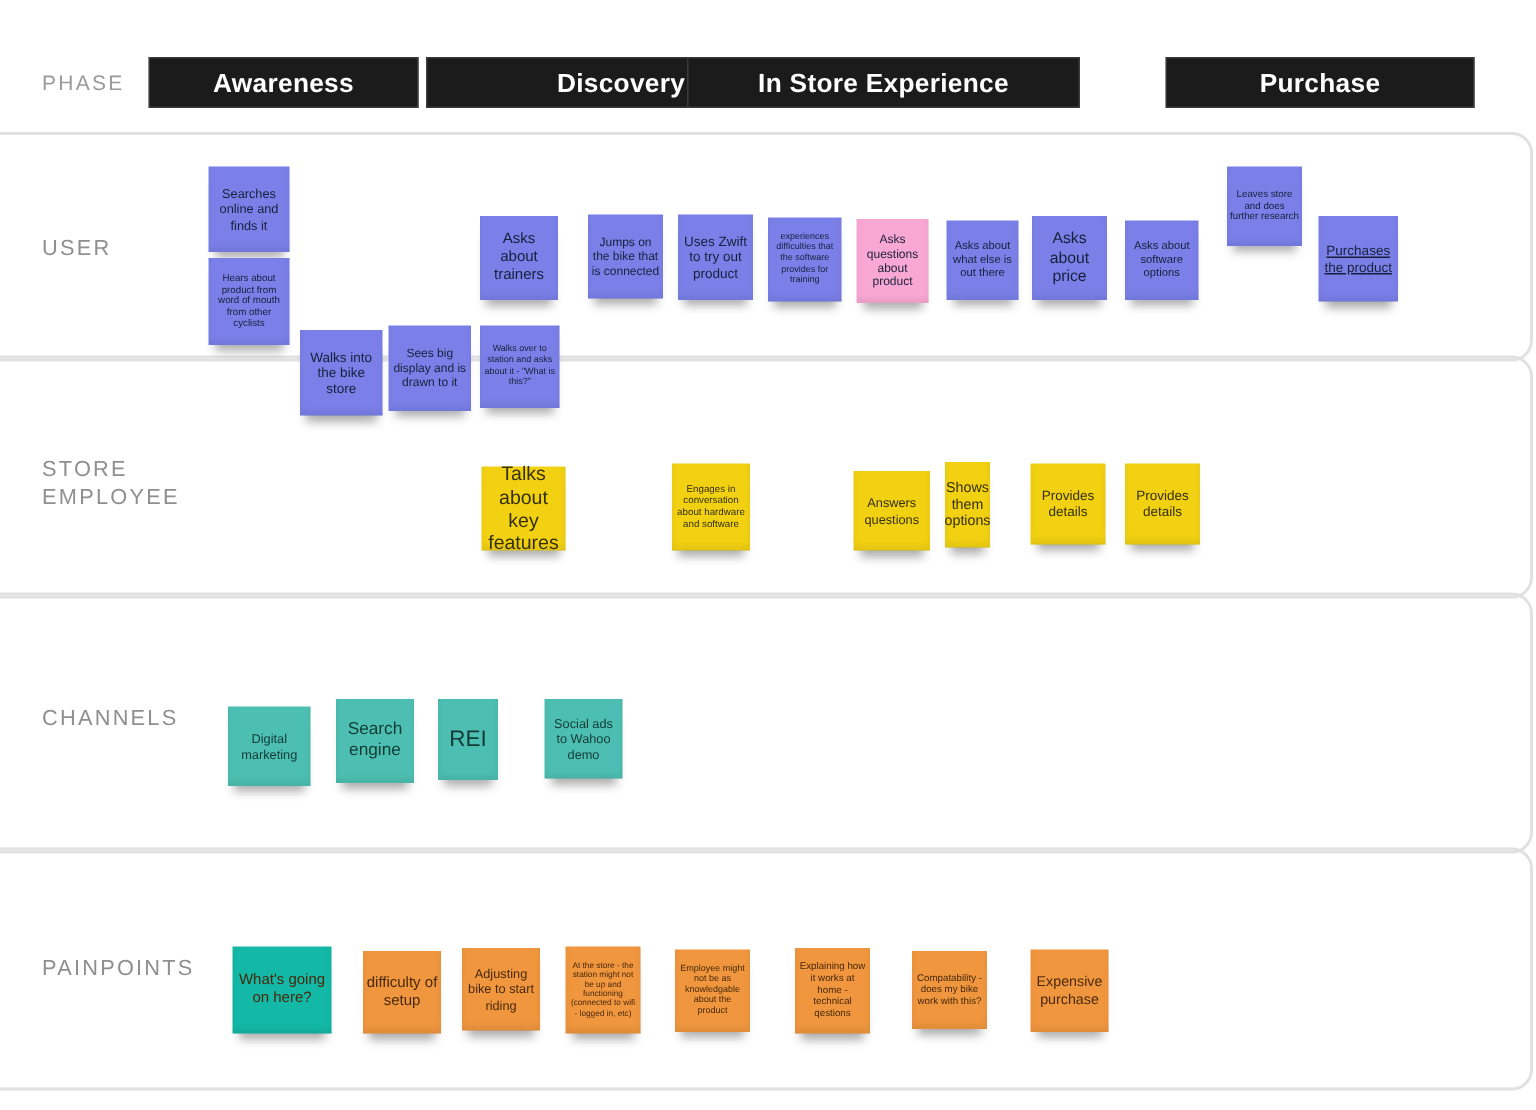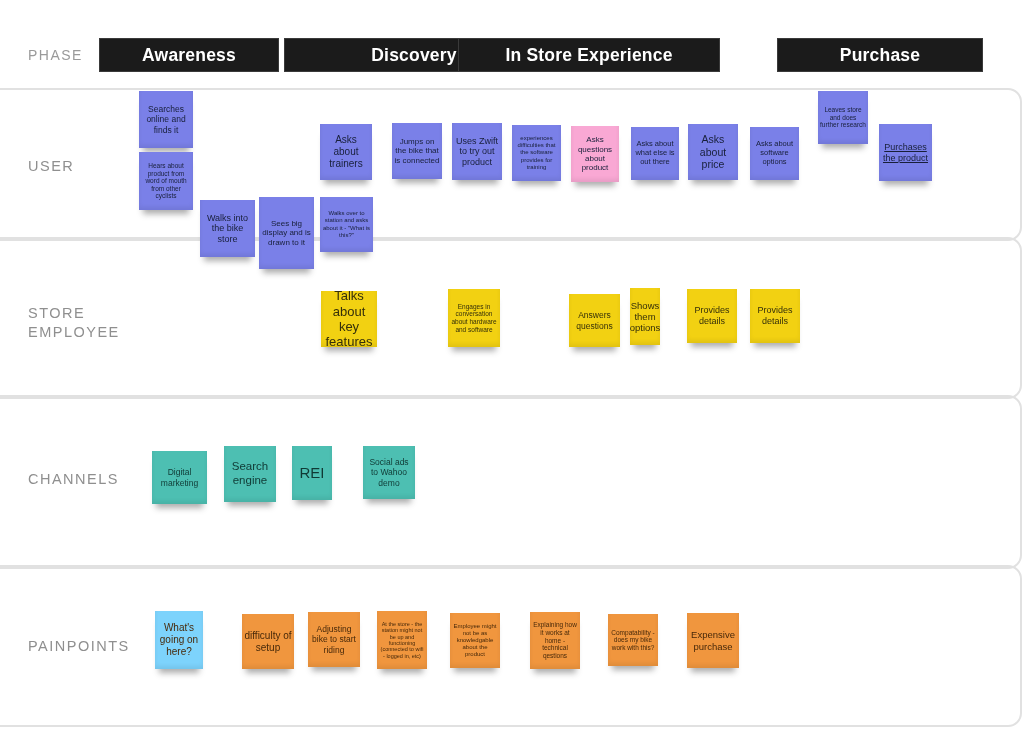--- a/index.html
+++ b/index.html
@@ -18,21 +18,21 @@
     border-radius:14px;box-sizing:border-box;background:transparent;}
 
   
   .row-label{position:absolute;left:28px;width:112px;font-size:14.5px;color:#8f8f8f;
     letter-spacing:1.5px;line-height:1.3;}
 
   
   .note{position:absolute;display:flex;align-items:center;justify-content:center;
     text-align:center;padding:2px;box-sizing:border-box;line-height:1.18;
     box-shadow:0 8px 6px -4px rgba(40,40,40,.38), inset 0 -3px 4px rgba(0,0,0,.07);
-    cursor:pointer;}
+    cursor:pointer;margin-top:20px;}
 </style>
 </head>
 <body>
 
 <div class="canvas">
   <span class="phase-label">PHASE</span>
   <div id="phase-columns">
       <div class="phase-bar" style="left: 99px; width: 180px; background: rgb(27, 27, 27); color: rgb(255, 255, 255);">Awareness</div>
       <div class="phase-bar" style="left: 284px; width: 164px; background: rgb(27, 27, 27); color: rgb(255, 255, 255); padding-left: 48px;">Discovery</div>
       <div class="phase-bar" style="left: 458px; width: 262px; background: rgb(27, 27, 27); color: rgb(255, 255, 255);">In Store Experience</div>
@@ -47,21 +47,21 @@
   <div id="row-labels">
       <div class="row-label" style="top: 157px;">USER</div>
       <div class="row-label" style="top: 304px;">STORE EMPLOYEE</div>
       <div class="row-label" style="top: 470px;">CHANNELS</div>
       <div class="row-label" style="top: 637px;">PAINPOINTS</div>
     </div>
   <div id="notes-layer">
       <div class="note" style="left: 139px; top: 91px; width: 54px; height: 57px; font-size: 8.5px; background: rgb(122, 128, 232); color: rgb(24, 31, 58);">Searches online and finds it</div>
       <div class="note" style="left: 139px; top: 152px; width: 54px; height: 58px; font-size: 6.5px; background: rgb(122, 128, 232); color: rgb(24, 31, 58);">Hears about product from word of mouth from other cyclists</div>
       <div class="note" style="left: 200px; top: 200px; width: 55px; height: 57px; font-size: 9px; background: rgb(122, 128, 232); color: rgb(24, 31, 58);">Walks into the bike store</div>
-      <div class="note" style="left: 259px; top: 197px; width: 55px; height: 72px; font-size: 8px; background: rgb(122, 128, 232); color: rgb(24, 31, 58);">Sees big display and is drawn to it</div>
+      <div class="note" style="left: 259px; top: 197px; width: 55px; height: 57px; font-size: 8px; background: rgb(122, 128, 232); color: rgb(24, 31, 58);">Sees big display and is drawn to it</div>
       <div class="note" style="left: 320px; top: 197px; width: 53px; height: 55px; font-size: 6px; background: rgb(122, 128, 232); color: rgb(24, 31, 58);">Walks over to station and asks about it - "What is this?"</div>
       <div class="note" style="left: 320px; top: 124px; width: 52px; height: 56px; font-size: 10px; background: rgb(122, 128, 232); color: rgb(24, 31, 58);">Asks about trainers</div>
       <div class="note" style="left: 392px; top: 123px; width: 50px; height: 56px; font-size: 8px; background: rgb(122, 128, 232); color: rgb(24, 31, 58);">Jumps on the bike that is connected</div>
       <div class="note" style="left: 452px; top: 123px; width: 50px; height: 57px; font-size: 9px; background: rgb(122, 128, 232); color: rgb(24, 31, 58);">Uses Zwift to try out product</div>
       <div class="note" style="left: 512px; top: 125px; width: 49px; height: 56px; font-size: 6px; background: rgb(122, 128, 232); color: rgb(24, 31, 58);">experiences difficulties that the software provides for training</div>
       <div class="note" style="left: 571px; top: 126px; width: 48px; height: 56px; font-size: 8px; background: #f9a8d4; color: rgb(24, 31, 58);">Asks questions about product</div>
       <div class="note" style="left: 631px; top: 127px; width: 48px; height: 53px; font-size: 7.5px; background: rgb(122, 128, 232); color: rgb(24, 31, 58);">Asks about what else is out there</div>
       <div class="note" style="left: 688px; top: 124px; width: 50px; height: 56px; font-size: 10.5px; background: rgb(122, 128, 232); color: rgb(24, 31, 58);">Asks about price</div>
       <div class="note" style="left: 750px; top: 127px; width: 49px; height: 53px; font-size: 7.5px; background: rgb(122, 128, 232); color: rgb(24, 31, 58);">Asks about software options</div>
       <div class="note" style="left: 818px; top: 91px; width: 50px; height: 53px; font-size: 6.5px; background: rgb(122, 128, 232); color: rgb(24, 31, 58);">Leaves store and does further research</div>
@@ -69,21 +69,21 @@
       <div class="note" style="left: 321px; top: 291px; width: 56px; height: 56px; font-size: 13px; background: rgb(242, 209, 18); color: rgb(53, 48, 10);">Talks about key features</div>
       <div class="note" style="left: 448px; top: 289px; width: 52px; height: 58px; font-size: 6.5px; background: rgb(242, 209, 18); color: rgb(53, 48, 10);">Engages in conversation about hardware and software</div>
       <div class="note" style="left: 569px; top: 294px; width: 51px; height: 53px; font-size: 8.5px; background: rgb(242, 209, 18); color: rgb(53, 48, 10);">Answers questions</div>
       <div class="note" style="left: 630px; top: 288px; width: 30px; height: 57px; font-size: 9.5px; background: rgb(242, 209, 18); color: rgb(53, 48, 10);">Shows them options</div>
       <div class="note" style="left: 687px; top: 289px; width: 50px; height: 54px; font-size: 9px; background: rgb(242, 209, 18); color: rgb(53, 48, 10);">Provides details</div>
       <div class="note" style="left: 750px; top: 289px; width: 50px; height: 54px; font-size: 9px; background: rgb(242, 209, 18); color: rgb(53, 48, 10);">Provides details</div>
       <div class="note" style="left: 152px; top: 451px; width: 55px; height: 53px; font-size: 8.5px; background: rgb(77, 191, 178); color: rgb(16, 58, 53);">Digital marketing</div>
       <div class="note" style="left: 224px; top: 446px; width: 52px; height: 56px; font-size: 11.5px; background: rgb(77, 191, 178); color: rgb(16, 58, 53);">Search engine</div>
       <div class="note" style="left: 292px; top: 446px; width: 40px; height: 54px; font-size: 15px; background: rgb(77, 191, 178); color: rgb(16, 58, 53);">REI</div>
       <div class="note" style="left: 363px; top: 446px; width: 52px; height: 53px; font-size: 8.5px; background: rgb(77, 191, 178); color: rgb(16, 58, 53);">Social ads to Wahoo demo</div>
-      <div class="note" style="left: 155px; top: 611px; width: 48px; height: 58px; font-size: 10px; background: #7dd3fc; color: rgb(71, 41, 10);">What's going on here?</div>
+      <div class="note" style="left: 155px; top: 611px; width: 66px; height: 58px; font-size: 10px; background: #14b8a6; color: rgb(71, 41, 10);">What's going on here?</div>
       <div class="note" style="left: 242px; top: 614px; width: 52px; height: 55px; font-size: 10px; background: rgb(240, 150, 62); color: rgb(71, 41, 10);">difficulty of setup</div>
       <div class="note" style="left: 308px; top: 612px; width: 52px; height: 55px; font-size: 8.5px; background: rgb(240, 150, 62); color: rgb(71, 41, 10);">Adjusting bike to start riding</div>
       <div class="note" style="left: 377px; top: 611px; width: 50px; height: 58px; font-size: 5.5px; background: rgb(240, 150, 62); color: rgb(71, 41, 10);">At the store - the station might not be up and functioning (connected to wifi - logged in, etc)</div>
       <div class="note" style="left: 450px; top: 613px; width: 50px; height: 55px; font-size: 6px; background: rgb(240, 150, 62); color: rgb(71, 41, 10);">Employee might not be as knowledgable about the product</div>
       <div class="note" style="left: 530px; top: 612px; width: 50px; height: 57px; font-size: 6.5px; background: rgb(240, 150, 62); color: rgb(71, 41, 10);">Explaining how it works at home - technical qestions</div>
       <div class="note" style="left: 608px; top: 614px; width: 50px; height: 52px; font-size: 6.5px; background: rgb(240, 150, 62); color: rgb(71, 41, 10);">Compatability - does my bike work with this?</div>
       <div class="note" style="left: 687px; top: 613px; width: 52px; height: 55px; font-size: 9.5px; background: rgb(240, 150, 62); color: rgb(71, 41, 10);">Expensive purchase</div>
     </div>
 </div>
 

